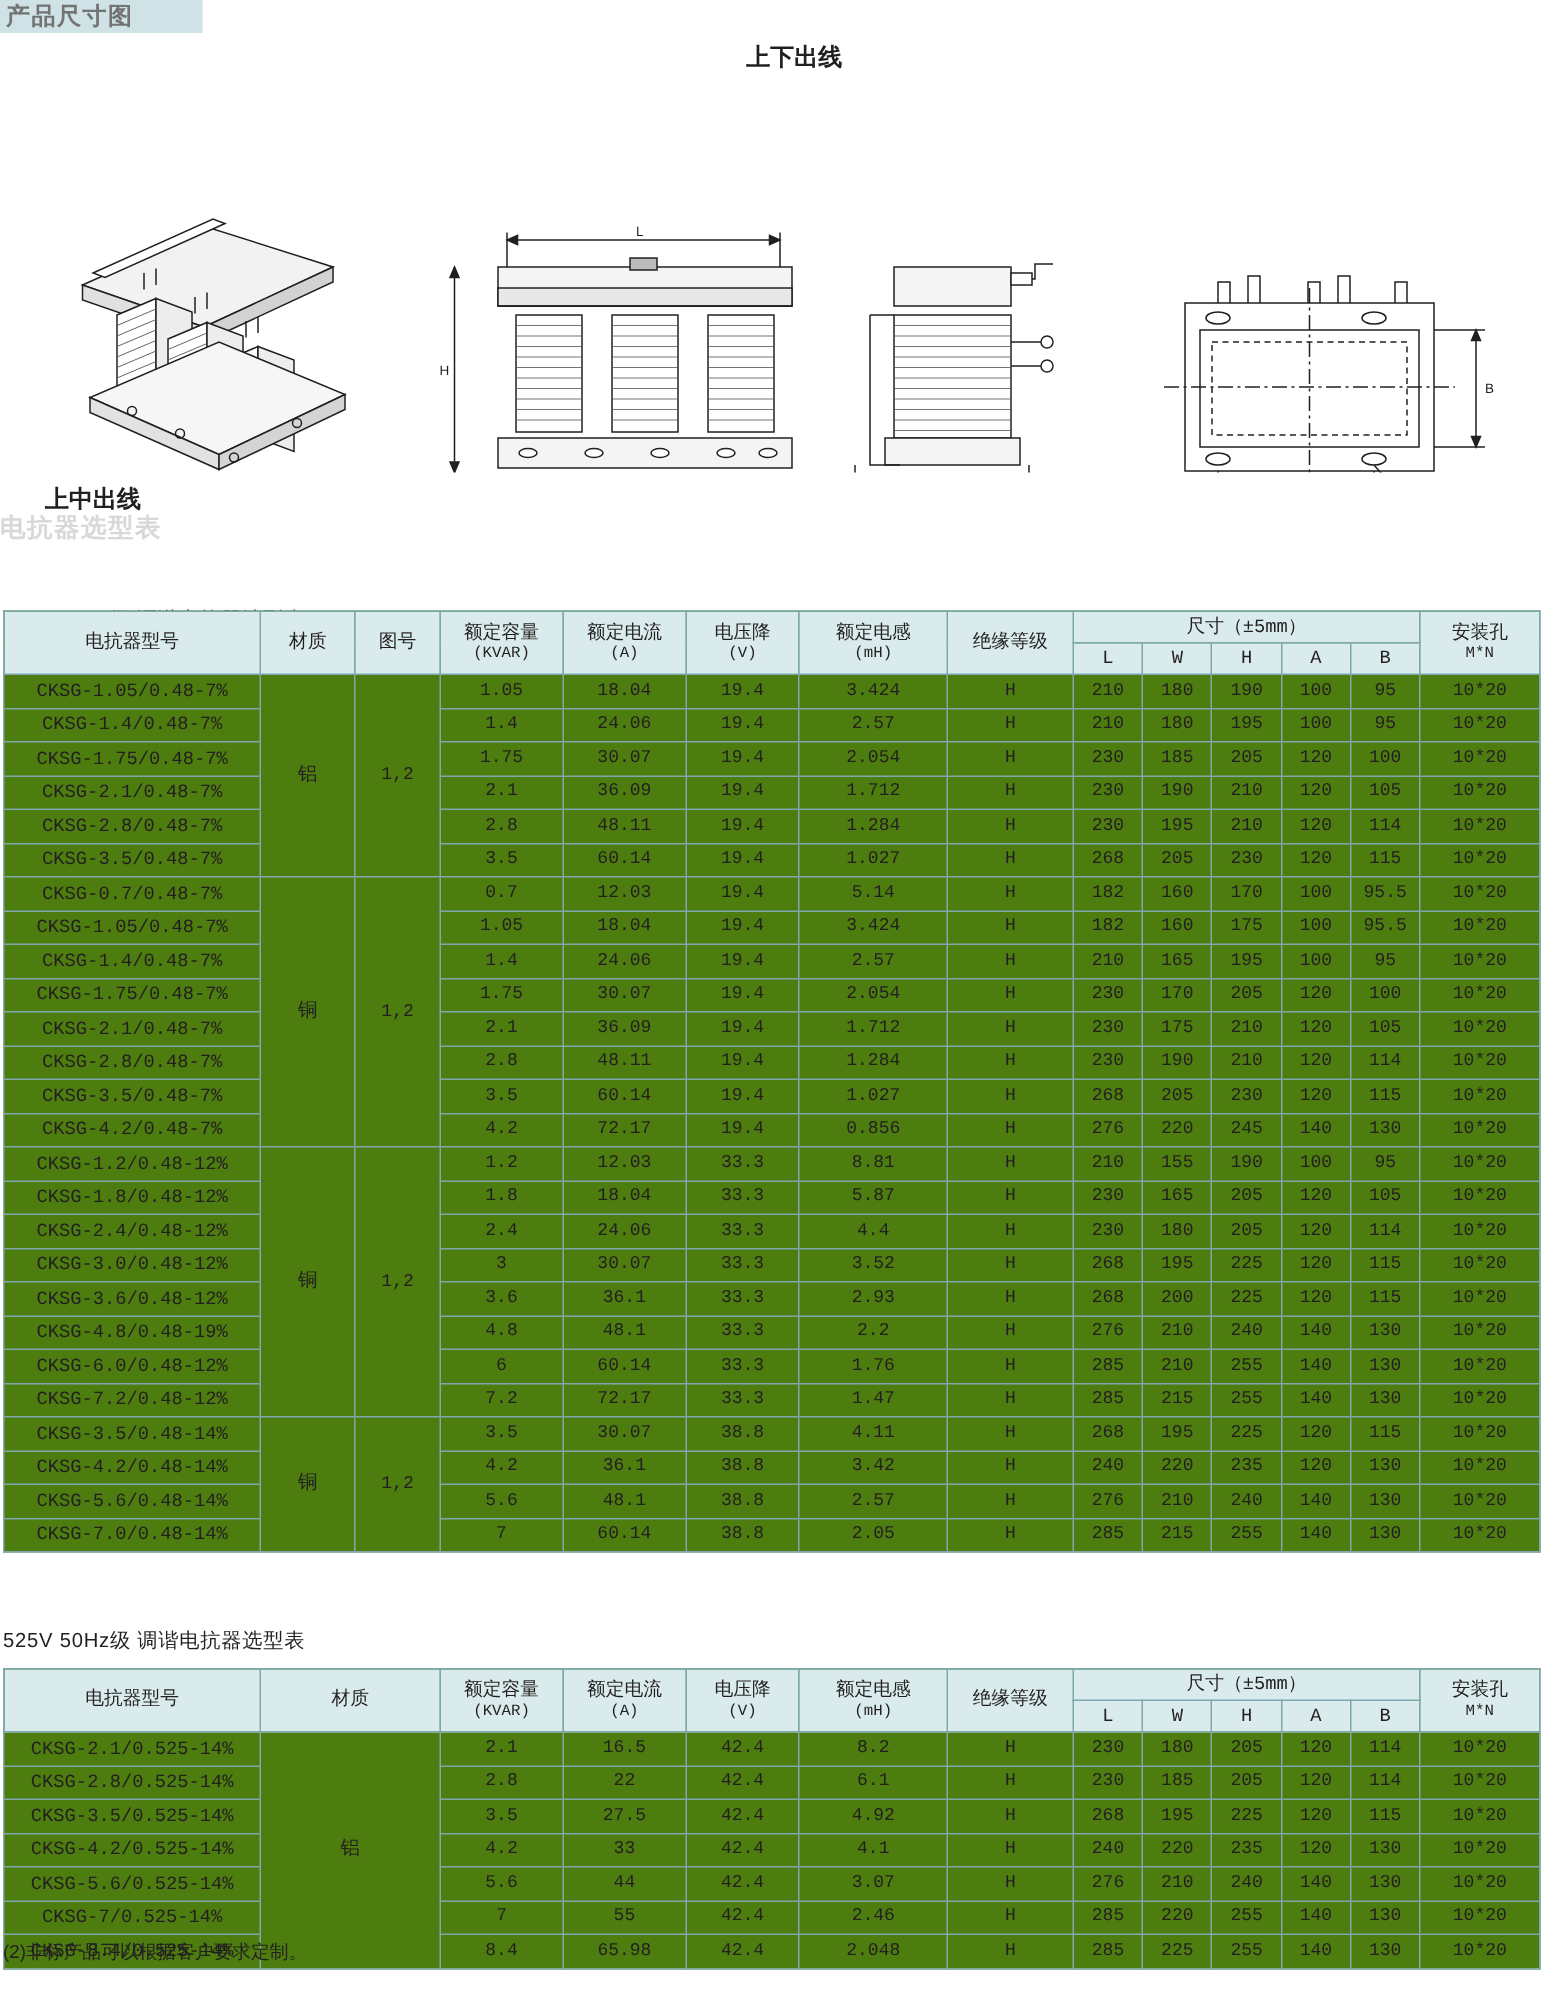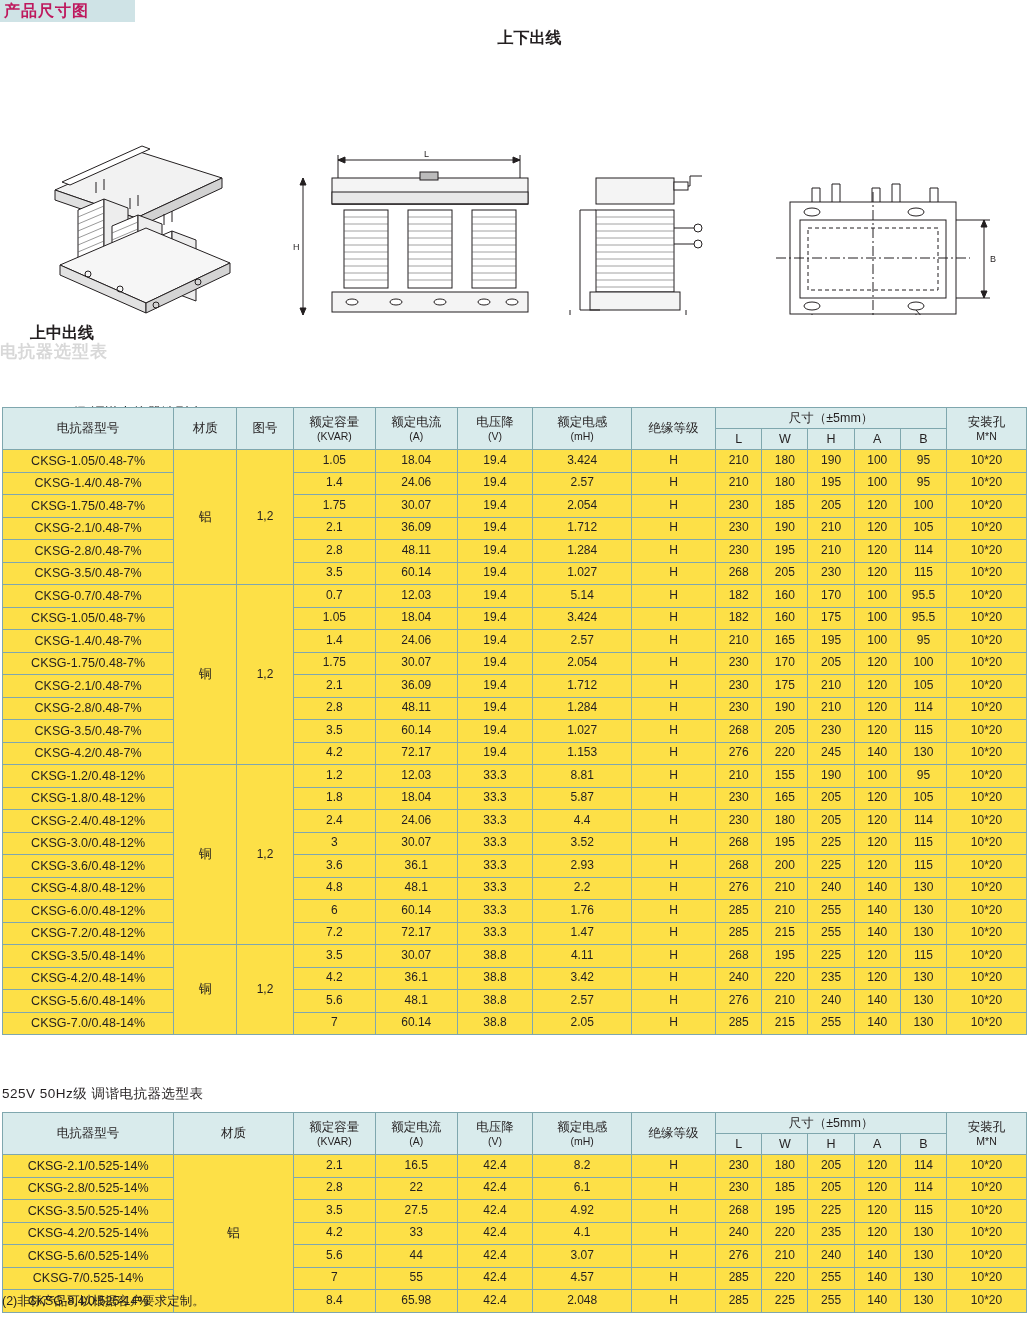--- a/index.html
+++ b/index.html
@@ -19,21 +19,21 @@
     left: 0; top: 0;
     width: 135px; height: 22px;
     background: #cfe3e6;
   }
   .page-title {
     position: absolute;
     left: 4px; top: 1px;
     font-size: 16px;
     font-weight: bold;
     letter-spacing: 1px;
-    color: #be185d;
+    color: #737373;
   }
   .fig-caption-top {
     position: absolute;
     left: 0; right: 0; top: 28px;
     text-align: center;
     font-size: 16px;
     font-weight: bold;
     color: #231f20;
   }
   .fig-caption-top span { margin-left: 30px; }
@@ -70,21 +70,22 @@
   }
   #title480 { left: 2px; top: 380px; margin-top: 24px; }
   #title525 { left: 2px; top: 1085px; }
 
   
   table.spec {
     position: absolute;
     border-collapse: collapse;
     font-size: 12px;
     color: #231f20;
-    background: #fde047;
+    background: #4d7c0f;
+    font-family: Liberation Mono, monospace;
   }
   table.spec th, table.spec td {
     border: 1px solid #7fa7ae;
     text-align: center;
     vertical-align: middle;
     padding: 0;
     font-weight: normal;
     line-height: 1.15;
   }
   table.spec thead th {
@@ -584,21 +585,21 @@
         <td>230</td>
         <td>120</td>
         <td>115</td>
         <td>10*20</td>
       </tr>
       <tr>
         <td class="model">CKSG-4.2/0.48-7%</td>
         <td>4.2</td>
         <td>72.17</td>
         <td>19.4</td>
-        <td>1.153</td>
+        <td>0.856</td>
         <td>H</td>
         <td>276</td>
         <td>220</td>
         <td>245</td>
         <td>140</td>
         <td>130</td>
         <td>10*20</td>
       </tr>
       <tr>
         <td class="model">CKSG-1.2/0.48-12%</td>
@@ -666,21 +667,21 @@
         <td>2.93</td>
         <td>H</td>
         <td>268</td>
         <td>200</td>
         <td>225</td>
         <td>120</td>
         <td>115</td>
         <td>10*20</td>
       </tr>
       <tr>
-        <td class="model">CKSG-4.8/0.48-12%</td>
+        <td class="model">CKSG-4.8/0.48-19%</td>
         <td>4.8</td>
         <td>48.1</td>
         <td>33.3</td>
         <td>2.2</td>
         <td>H</td>
         <td>276</td>
         <td>210</td>
         <td>240</td>
         <td>140</td>
         <td>130</td>
@@ -898,21 +899,21 @@
         <td>240</td>
         <td>140</td>
         <td>130</td>
         <td>10*20</td>
       </tr>
       <tr>
         <td class="model">CKSG-7/0.525-14%</td>
         <td>7</td>
         <td>55</td>
         <td>42.4</td>
-        <td>4.57</td>
+        <td>2.46</td>
         <td>H</td>
         <td>285</td>
         <td>220</td>
         <td>255</td>
         <td>140</td>
         <td>130</td>
         <td>10*20</td>
       </tr>
       <tr>
         <td class="model">CKSG-8.4/0.525-14%</td>

